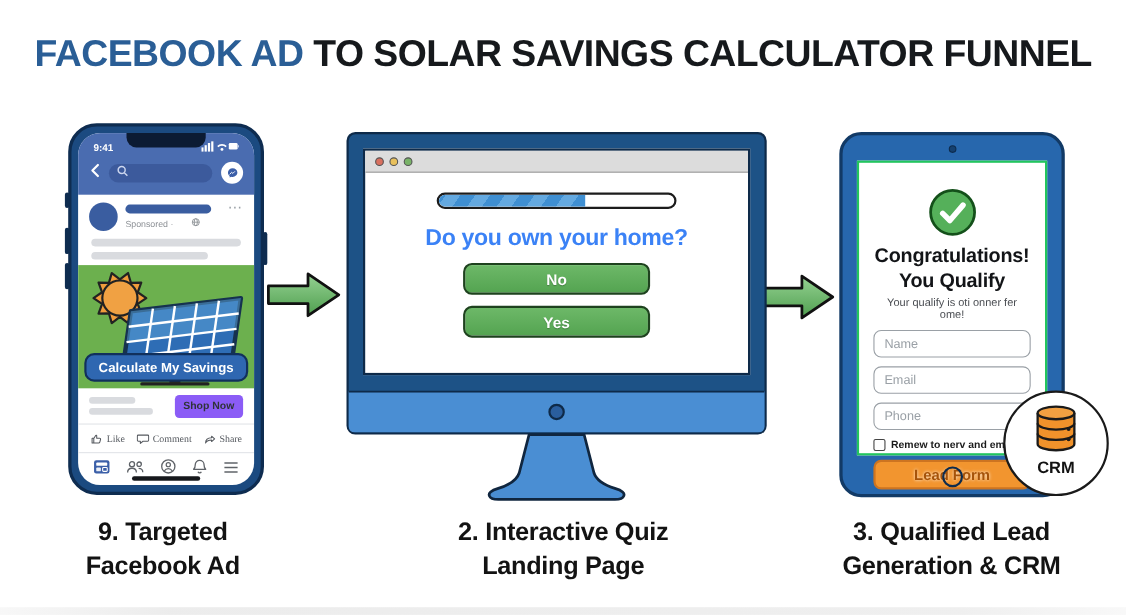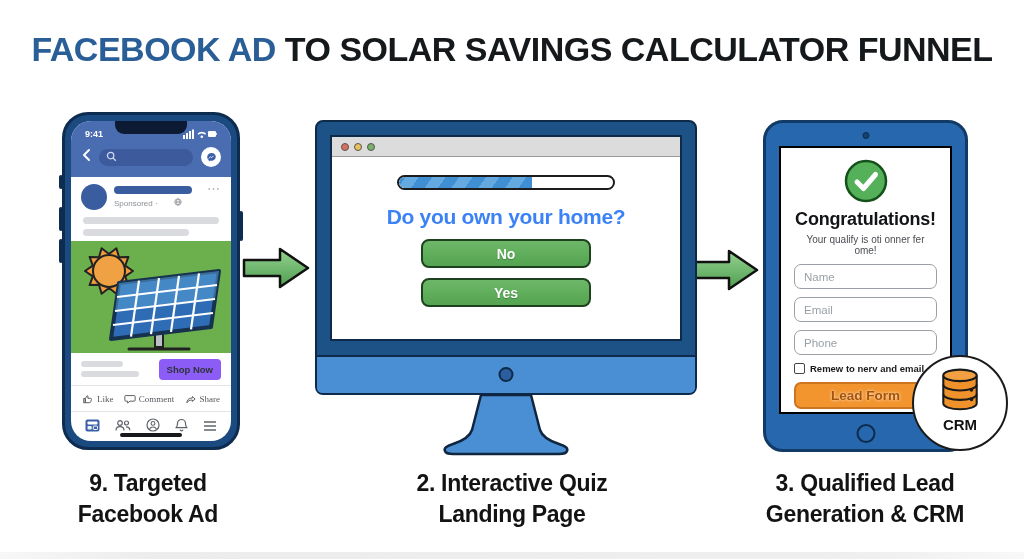--- a/index.html
+++ b/index.html
@@ -94,21 +94,21 @@
   .mon-cam { position:absolute; left:50%; top:10px; transform:translateX(-50%);
              width:15px; height:15px; border-radius:50%; background:#2a5e9e; border:2px solid #0e2a49; }
   .mon-stand { position:absolute; left:421px; top:394px; }
 
   
   .tablet { position:absolute; left:763px; top:120px; width:205px; height:332px;
             background:#2767ad; border:3px solid #123a66; border-radius:20px; }
   .tab-cam { position:absolute; top:9px; left:50%; transform:translateX(-50%);
              width:7px; height:7px; border-radius:50%; background:#15406f; border:1.5px solid #0d2b4d; }
   .tab-screen { position:absolute; left:13px; right:13px; top:23px; bottom:35px;
-                background:#fff; border:2px solid #000000; padding:8px 13px 0; text-align:center; }
+                background:#fff; border:2px solid #22c55e; padding:20px 13px 0; text-align:center; }
   .check-wrap { margin-top:2px; }
   .t-h { font-size:18px; font-weight:bold; color:#121417; line-height:23px; letter-spacing:-0.2px; }
   .t-sub { font-size:10px; color:#4a4d52; margin-top:3px; }
   .t-input { display:block; width:100%; height:25px; margin-top:8px; border:1.5px solid #9aa0a6;
              border-radius:7px; padding:0 9px; font-size:11.5px; color:#333; font-family:inherit; }
   .t-input::placeholder { color:#9aa0a6; }
   .cb-row { display:flex; align-items:center; gap:5px; margin-top:8px; }
   .cb-box { width:11px; height:11px; border:1.5px solid #444; border-radius:2px; background:#fff; cursor:pointer; flex:0 0 auto; }
   .cb-label { font-size:9.5px; font-weight:600; color:#1a1a1a; }
   .lead-btn { display:block; width:100%; height:27px; margin-top:8px; background:#f2952f;
@@ -220,20 +220,21 @@
           <polygon points="48,42 148,30 140,86 40,98" fill="#2e6db5" stroke="#16324f" stroke-width="4" stroke-linejoin="round"></polygon>
           <polygon points="48,42 148,30 144,58 44,70" fill="#5a9fd4" opacity="0.55"></polygon>
           <line x1="68" y1="39.6" x2="60" y2="95.6" stroke="#fff" stroke-width="2.2"></line>
           <line x1="88" y1="37.2" x2="80" y2="93.2" stroke="#fff" stroke-width="2.2"></line>
           <line x1="108" y1="34.8" x2="100" y2="90.8" stroke="#fff" stroke-width="2.2"></line>
           <line x1="128" y1="32.4" x2="120" y2="88.4" stroke="#fff" stroke-width="2.2"></line>
           <line x1="46" y1="56" x2="146" y2="44" stroke="#fff" stroke-width="2.2"></line>
           <line x1="44" y1="70" x2="144" y2="58" stroke="#fff" stroke-width="2.2"></line>
           <line x1="42" y1="84" x2="142" y2="72" stroke="#fff" stroke-width="2.2"></line>
         </svg>
+        <button class="cta">Calculate My Savings</button>
       </div>
 
       <div class="post-foot">
         <div class="fl">
           <div class="gline a"></div>
           <div class="gline b"></div>
         </div>
         <button class="shop">Shop Now</button>
       </div>
 
@@ -348,20 +349,21 @@
   <div class="tablet">
     <div class="tab-cam"></div>
     <div class="tab-screen">
       <div class="check-wrap">
         <svg width="46" height="46" viewBox="0 0 46 46">
           <circle cx="23" cy="23" r="20" fill="#55b05a" stroke="#14501a" stroke-width="2.5"></circle>
           <path d="M14 24 L20.5 30.5 L32.5 16.5" stroke="#fff" stroke-width="5" fill="none" stroke-linecap="round" stroke-linejoin="round"></path>
         </svg>
       </div>
       <div class="t-h">Congratulations!</div>
+      <div class="t-h">You Qualify</div>
       <div class="t-sub">Your qualify is oti onner fer ome!</div>
       <input class="t-input" type="text" placeholder="Name" style="">
       <input class="t-input" type="text" placeholder="Email" style="">
       <input class="t-input" type="text" placeholder="Phone" style="">
       <div class="cb-row">
         <span class="cb-box"></span>
         <span class="cb-label">Remew to nerv and email</span>
       </div>
       <button class="lead-btn">Lead Form</button>
     </div>

